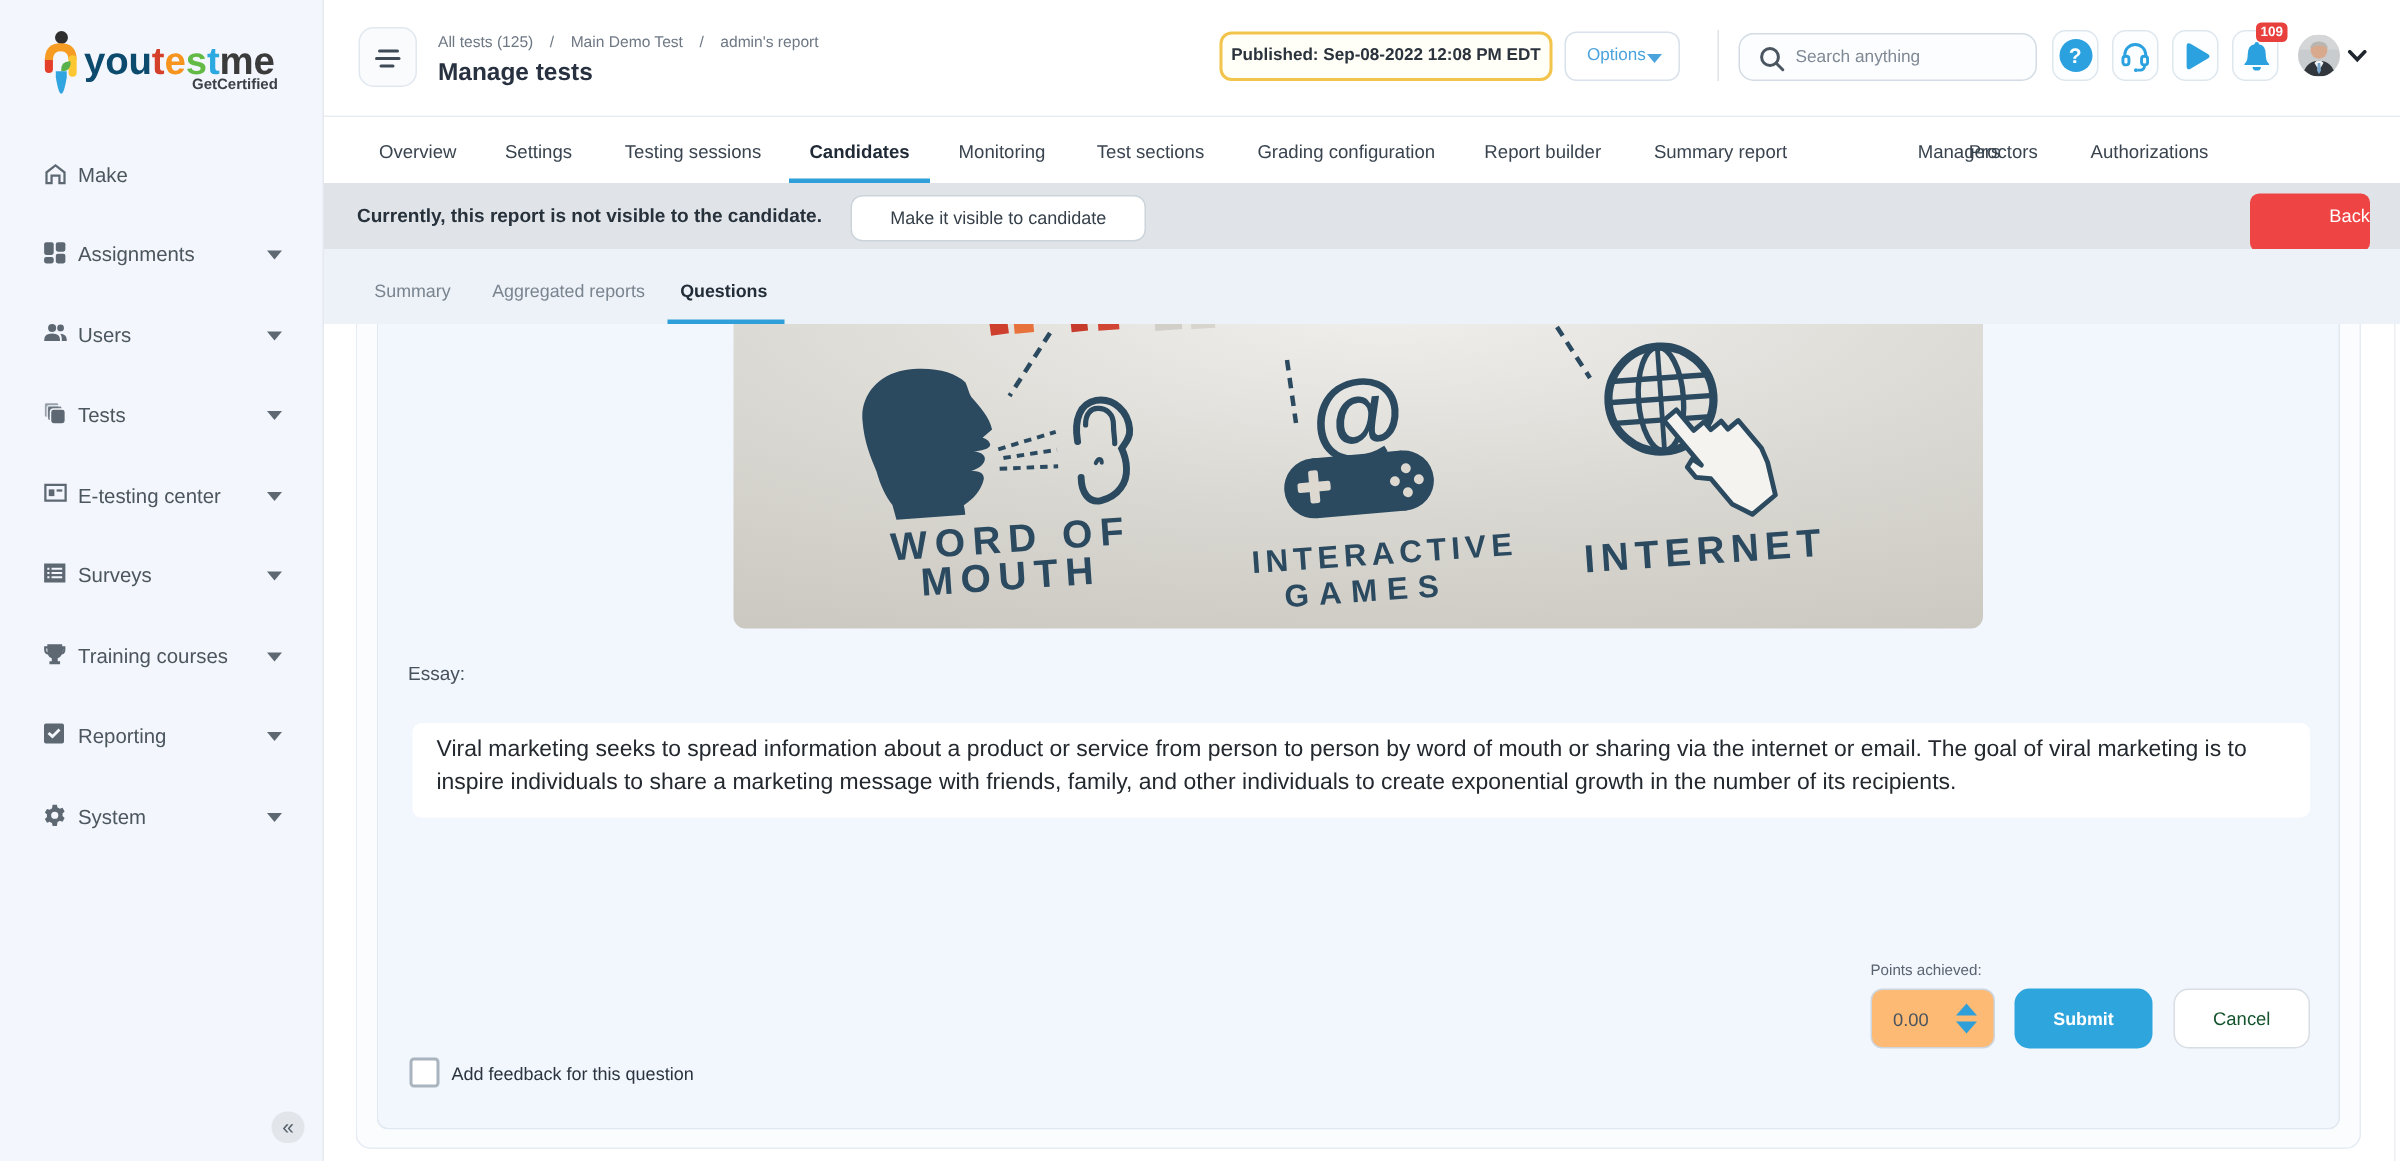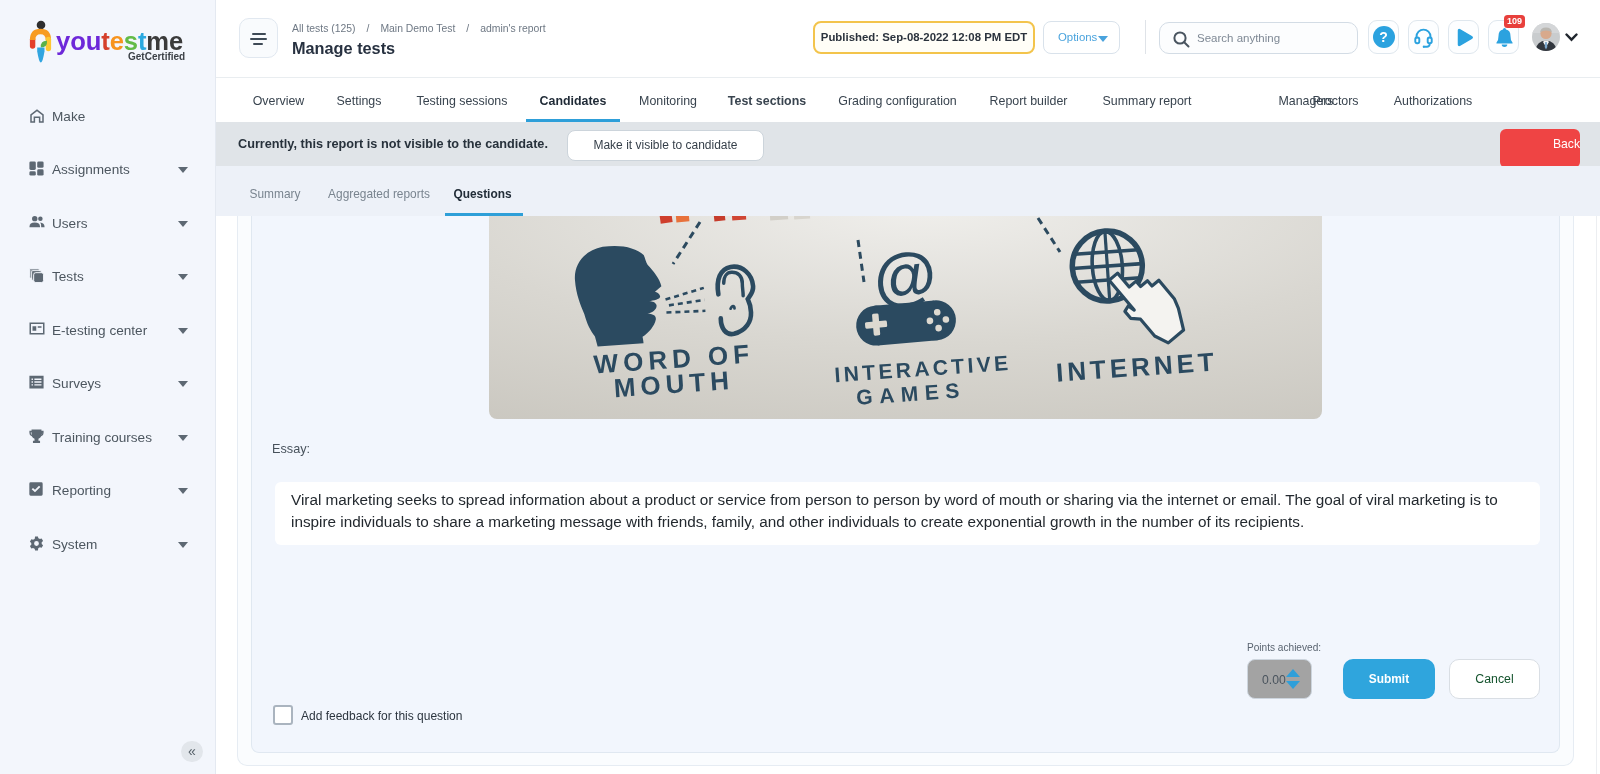--- a/index.html
+++ b/index.html
@@ -57,21 +57,21 @@
 #innercard { position:absolute; left:35px; top:0; width:1309px; height:537px; background:#f2f6fd; border:1px solid #e0e8f1; border-top:none; border-radius:0 0 8px 8px; }
 
 #illus { position:absolute; left:273px; top:0; width:833px; height:203px; border-radius:0 0 8px 8px; overflow:hidden;
   background:radial-gradient(130% 150% at 52% -5%, #f0efec 0%, #d9d7d1 45%, #c3c0b8 100%); }
 
 #essaylbl { position:absolute; left:56px; top:226px; font-size:12.7px; color:#47515b; }
 #essaybox { position:absolute; left:59px; top:266px; width:1265px; height:63px; background:#fff; border-radius:6px; }
 #essaybox .t { position:absolute; left:16px; top:7px; width:1225px; font-size:15.3px; color:#23292f; line-height:21.5px; }
 #dlbtn { position:absolute; left:53px; top:351px; width:168px; height:40px; border:2px solid #e23b40; border-radius:5px; background:#2fa3e0; color:#fff; font-size:11.8px; font-weight:bold; text-align:center; line-height:36px; }
 #ptslbl { position:absolute; left:1031px; top:426px; font-size:10.1px; color:#5a6470; }
-#ptsinput { position:absolute; left:1031px; top:443px; width:65px; height:40px; background:#a3a3a3; border:1px solid #cdd5de; border-radius:8px; }
+#ptsinput { position:absolute; left:1031px; top:443px; width:83px; height:40px; background:#fdba74; border:1px solid #cdd5de; border-radius:8px; }
 #ptsinput .v { position:absolute; left:14px; top:13px; font-size:12.2px; color:#4a545e; }
 #ptsinput .up { position:absolute; right:11px; top:9px; width:0; height:0; border-left:7.5px solid transparent; border-right:7.5px solid transparent; border-bottom:8px solid #2f9fd9; }
 #ptsinput .dn { position:absolute; right:11px; bottom:9px; width:0; height:0; border-left:7.5px solid transparent; border-right:7.5px solid transparent; border-top:8px solid #2f9fd9; }
 #submitbtn { position:absolute; left:1127px; top:443px; width:92px; height:40px; background:#2fa5dd; border-radius:10px; color:#fff; font-size:11.9px; font-weight:bold; text-align:center; line-height:40px; }
 #cancelbtn { position:absolute; left:1233px; top:443px; width:91px; height:40px; background:#fff; border:1px solid #d9dee4; border-radius:10px; color:#14532d; font-size:12.3px; text-align:center; line-height:38px; }
 #fbchk { position:absolute; left:57px; top:489px; width:20px; height:20px; background:#fff; border:2px solid #aab4bf; border-radius:3px; }
 #fblbl { position:absolute; left:85px; top:493px; font-size:12px; color:#2c353f; }
 #scrolline { position:absolute; left:1380px; top:0; width:1px; height:558px; background:#eceef1; }
 </style>
 </head>
@@ -81,21 +81,21 @@
 
   <svg class="abs" style="left:29px; top:20px;" width="23" height="43" viewBox="0 0 23 43">
     <circle cx="12" cy="5" r="4.3" fill="#2e2e2e"></circle>
     <path d="M3.6 26 V19.5" stroke="#e43f2b" stroke-width="5.4" stroke-linecap="round" fill="none"></path>
     <path d="M3.6 20 Q3.6 11.5 11.5 11.5 Q19.4 11.5 19.4 20" stroke="#f79c22" stroke-width="5.4" fill="none"></path>
     <path d="M19.4 19.5 V28.5" stroke="#fdc732" stroke-width="5.4" stroke-linecap="round" fill="none"></path>
     <path d="M11.8 27.5 Q11.3 20.5 18 20.8 Q18.6 27.6 11.8 27.5 Z" fill="#59b14b"></path>
     <path d="M8.2 27.5 L15.5 27.5 L15.5 31.5 Q13.7 42.5 11.8 42.5 Q10 42.5 8.2 31.5 Z" fill="#31a5e0"></path>
   </svg>
   <div class="abs" style="left:56px; top:27px; font-size:25.6px; font-weight:bold; letter-spacing:-0.1px;">
-    <span style="color:#6d28d9;margin-top:26px;">you</span><span style="color:#d5402b;">t</span><span style="color:#f7941e;">e</span><span style="color:#63bb46;">s</span><span style="color:#2ba9e0;">t</span><span style="color:#3b3b3b;">me</span>
+    <span style="color:#0c4a6e;margin-top:26px;">you</span><span style="color:#d5402b;">t</span><span style="color:#f7941e;">e</span><span style="color:#63bb46;">s</span><span style="color:#2ba9e0;">t</span><span style="color:#3b3b3b;">me</span>
   </div>
   <div class="abs" style="left:128px; top:51px; font-size:10px; font-weight:bold; color:#3c4147;">GetCertified</div>
 
   <div class="navitem" style="top:107px;">
     <svg width="18" height="18" viewBox="0 0 24 24" fill="#5d6873">
         <path d="M12 3 L3 10 V21 H9.5 V14.5 H14.5 V21 H21 V10 Z M12 5.6 L19 11 V19 H16.5 V12.5 H7.5 V19 H5 V11 Z"></path>
       </svg>
     <span class="txt">Make</span>
   </div>
   <div class="navitem" style="top:160px;">
@@ -227,21 +227,21 @@
       <path d="M1.5 1.5 L6.5 6.7 L11.5 1.5"></path>
     </svg>
 </div>
 
 <div id="tabrow">
   <span class="tab" style="left:62.5px;">Overview</span>
   <span class="tab" style="left:143px;">Settings</span>
   <span class="tab" style="left:246px;">Testing sessions</span>
   <span class="tab active" style="left:357px;">Candidates</span>
   <span class="tab" style="left:452px;">Monitoring</span>
-  <span class="tab" style="left:551px;font-weight:bold;">Test sections</span>
+  <span class="tab" style="left:551px;">Test sections</span>
   <span class="tab" style="left:681.5px;">Grading configuration</span>
   <span class="tab" style="left:812.5px;">Report builder</span>
   <span class="tab" style="left:931px;">Summary report</span>
   <span class="tab" style="left:1058px;margin-left:32px;">Managers</span>
   <span class="tab" style="left:1119.5px;">Proctors</span>
   <span class="tab" style="left:1217px;">Authorizations</span>
   <div id="tabline"></div>
 </div>
 
 <div id="notice">

